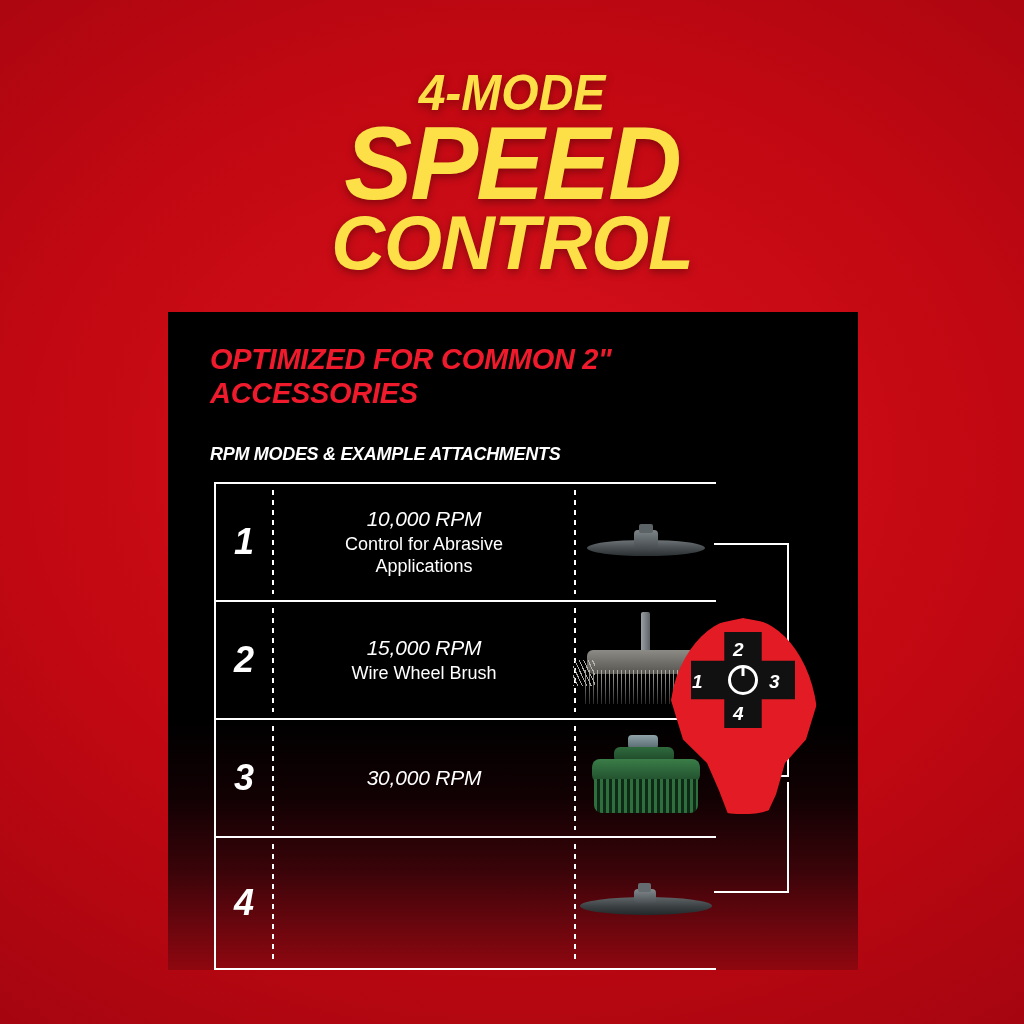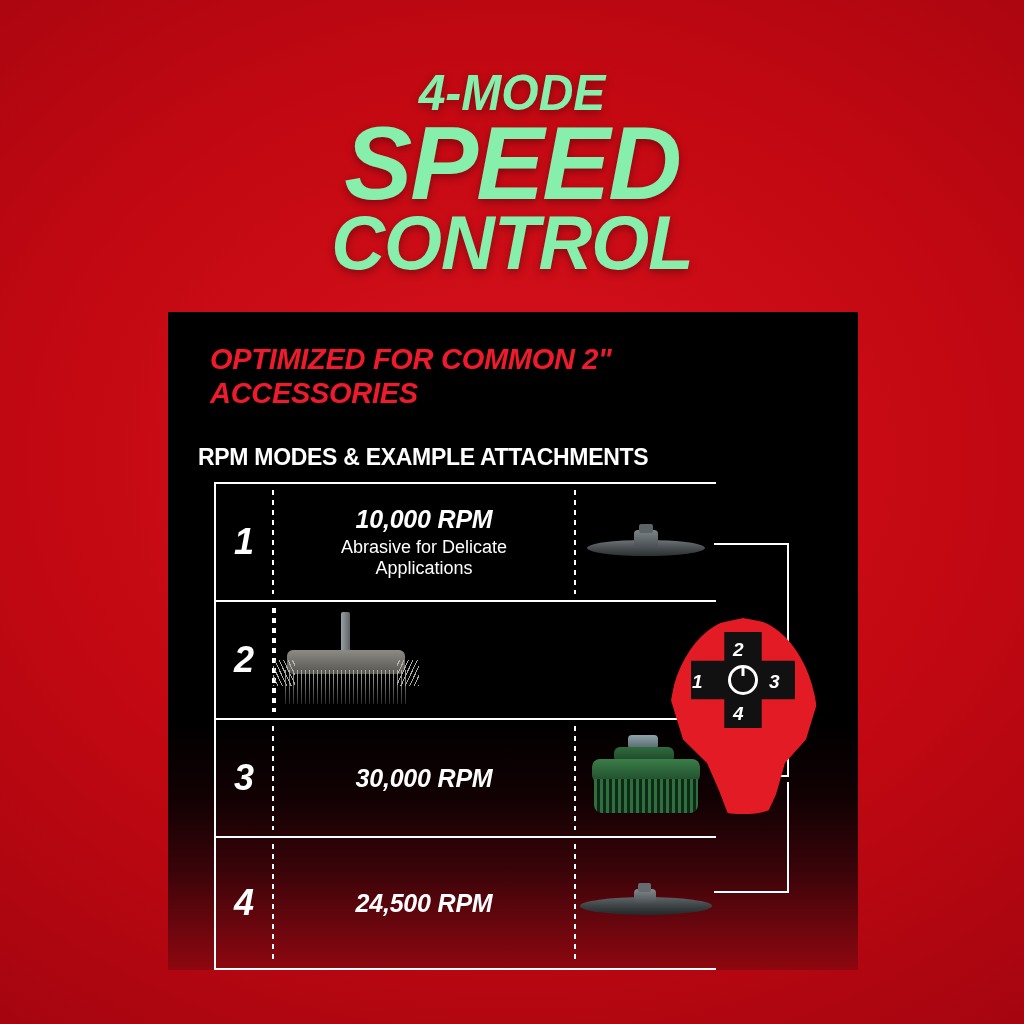--- a/index.html
+++ b/index.html
@@ -23,21 +23,21 @@
       radial-gradient(ellipse 85% 70% at 50% 45%, #d8121d 0%, #c20812 55%, #a40510 100%);
   }
 
   
   .headline {
     position: absolute;
     left: 0;
     top: 72px;
     width: 1024px;
     text-align: center;
-    color: #86efac;
+    color: #fde047;
     font-weight: bold;
     font-style: italic;
     letter-spacing: -1px;
     text-shadow: 0 3px 9px rgba(0,0,0,0.35);
     line-height: 0.86;
   }
   .headline .l1 {
     display: block;
     font-size: 50px;
     letter-spacing: 0px;
@@ -78,25 +78,26 @@
     color: #ef1b2d;
     font-size: 29px;
     font-weight: bold;
     font-style: italic;
     line-height: 1.18;
     letter-spacing: -0.3px;
   }
 
   .panel-sub {
     position: absolute;
-    left: 30px;
+    left: 42px;
     top: 132px;
     color: #ffffff;
-    font-size: 23px;
+    font-size: 18px;
     font-weight: bold;
+    font-style: italic;
     letter-spacing: -0.3px;
   }
 
   
   .table {
     position: absolute;
     left: 46px;
     top: 170px;
     width: 500px;
     border-top: 2px solid #ffffff;
@@ -130,22 +131,22 @@
     background-repeat: repeat-y;
     margin: 6px 0;
   }
   .row-text {
     flex: 1 1 auto;
     text-align: center;
     color: #ffffff;
     padding: 12px 6px;
   }
   .rpm {
-    font-size: 25px;
-    font-weight: bold;
+    font-size: 21px;
+    font-weight: normal;
     font-style: italic;
     letter-spacing: -0.2px;
   }
   .desc {
     font-size: 18px;
     line-height: 1.18;
     margin-top: 3px;
   }
   .row-img {
     width: 140px;
@@ -377,36 +378,40 @@
     <path d="M546 580 L620 580 L620 470" fill="none" stroke="#ffffff" stroke-width="2"></path>
   </svg>
 
   <div class="table">
 
     <div class="row" style="height:118px">
       <div class="row-num">1</div>
       <div class="dots"></div>
       <div class="row-text">
         <div class="rpm">10,000 RPM</div>
-        <div class="desc" style="white-space:pre-line">Abrasive for Delicate
+        <div class="desc" style="white-space:pre-line">Control for Abrasive
 Applications</div>
       </div>
       <div class="dots"></div>
       <div class="row-img">
         <div class="acc disc-pad">
           <div class="plate"></div>
             <div class="hub"></div>
             <div class="nut"></div>
         </div>
       </div>
     </div>
 
     <div class="row" style="height:118px">
       <div class="row-num">2</div>
       <div class="dots"></div>
+      <div class="row-text">
+        <div class="rpm">15,000 RPM</div>
+        <div class="desc" style="white-space:pre-line">Wire Wheel Brush</div>
+      </div>
       <div class="dots"></div>
       <div class="row-img">
         <div class="acc wire">
           <div class="shaft"></div>
             <div class="body"></div>
           <div class="fringeL"></div>
             <div class="fringeR"></div>
           <div class="bristles"></div>
         </div>
       </div>
@@ -426,21 +431,20 @@
             <div class="ring"></div>
             <div class="teeth"></div>
         </div>
       </div>
     </div>
 
     <div class="row" style="height:130px">
       <div class="row-num">4</div>
       <div class="dots"></div>
       <div class="row-text">
-        <div class="rpm">24,500 RPM</div>
       </div>
       <div class="dots"></div>
       <div class="row-img">
         <div class="acc flat">
           <div class="plate"></div>
             <div class="hub"></div>
             <div class="nut"></div>
         </div>
       </div>
     </div>

